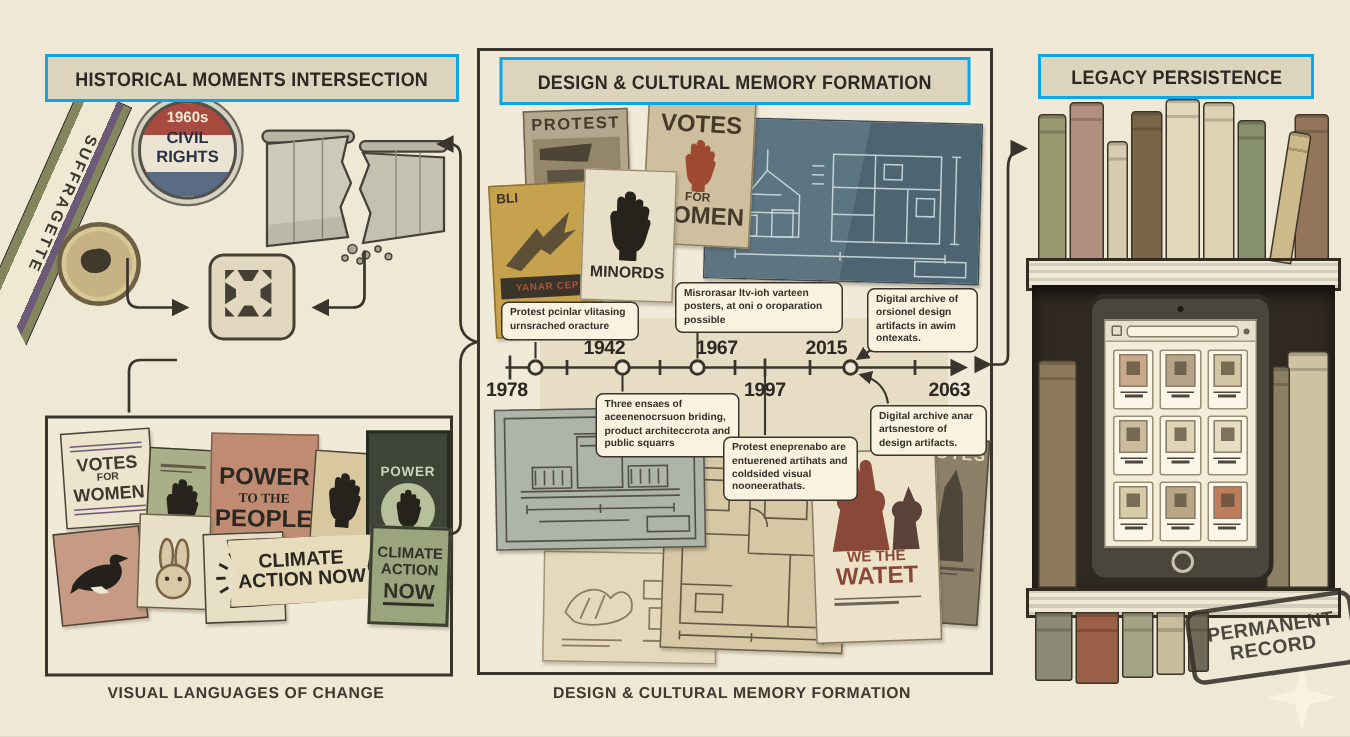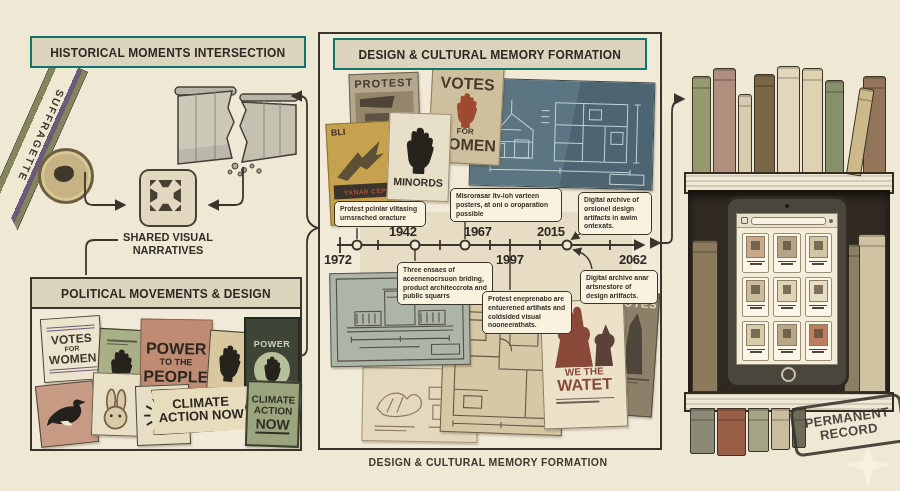--- a/index.html
+++ b/index.html
@@ -1,19 +1,19 @@
 <!DOCTYPE html>
 <html><head>
 <meta charset="utf-8">
 <style>
   html,body{margin:0;padding:0;background:#d8d2c2;}
   #stage{position:relative;width:900px;height:491px;background:#efe8d5;overflow:hidden;
          font-family:"Liberation Sans","DejaVu Sans",sans-serif;color:#3a352c;}
   .abs{position:absolute;}
-  .titlebar{background:#ddd4bd;border:2px solid #0f766e;display:flex;align-items:center;justify-content:center;
+  .titlebar{background:#ddd4bd;border:2px solid #0ea5e9;display:flex;align-items:center;justify-content:center;
             font-weight:bold;font-size:13px;letter-spacing:.2px;color:#2c2822;z-index:4;}
   .cond{display:inline-block;transform:scaleX(.92);white-space:nowrap;}
   .panelbox{border:2px solid #3a352c;background:#f1ead8;z-index:1;}
   .caption{font-weight:bold;font-size:10.5px;letter-spacing:.4px;color:#3f3930;text-align:center;z-index:4;}
   
   .poster{box-shadow:1px 2px 2px rgba(60,50,30,.25);display:flex;flex-direction:column;align-items:center;z-index:2;}
   .fist{display:block;color:#26221c;}
   
   .callout{background:#f8f2df;border:1.5px solid #3a352c;border-radius:5px;padding:3px 5px;
            font-size:6.8px;line-height:1.3;font-weight:600;color:#33302a;z-index:5;}
@@ -58,20 +58,28 @@
        border:1.5px solid #3c382f;clip-path:polygon(0 0,100% 0,100% 100%,50% 91%,0 100%);">
     <div style="position:absolute;left:6px;top:12px;width:20px;height:130px;writing-mode:vertical-rl;
          font-weight:bold;font-size:10.5px;letter-spacing:2px;color:#3c3830;text-align:center;">SUFFRAGETTE</div>
   </div>
 
   <div class="abs" style="left:38px;top:148px;width:50px;height:50px;border-radius:50%;z-index:2;
        background:#c6b283;border:3px solid #6d5f43;box-shadow:inset 0 0 0 3px #d8c795;">
     <div style="position:absolute;left:13px;top:15px;width:20px;height:16px;background:#3f382c;border-radius:45% 45% 55% 55%;transform:rotate(-8deg);"></div>
   </div>
 
+  <div class="abs" style="left:92px;top:67px;width:62px;height:62px;border-radius:50%;z-index:3;
+       background:linear-gradient(#a94a3f 0 34%,#ece4d2 34% 74%,#5a6c84 74% 100%);
+       border:2px solid #55504a;box-shadow:0 0 0 3px #d6d2c2,0 0 0 4.5px #6b665c;
+       display:flex;flex-direction:column;align-items:center;justify-content:flex-start;">
+    <span style="font-weight:bold;font-size:10px;color:#f1e8d4;margin-top:5px;line-height:1;">1960s</span>
+    <span style="font-weight:bold;font-size:11px;color:#273247;line-height:1.15;margin-top:2px;">CIVIL</span>
+    <span style="font-weight:bold;font-size:11px;color:#273247;line-height:1.1;">RIGHTS</span>
+  </div>
 
   <svg class="abs" style="left:172px;top:80px;z-index:2;" width="128" height="98" viewBox="0 0 128 98">
     <rect x="3" y="7" width="61" height="8" rx="4" fill="#b9b5a5" stroke="#45403a" stroke-width="1.5"></rect>
     <path d="M6,16 L60,11 L56,28 L62,42 L55,58 L60,78 L6,84 Z" fill="#cdc9b9" stroke="#45403a" stroke-width="1.5"></path>
     <path d="M24,14 V81 M43,12 V79" stroke="#8f8b7c" stroke-width="1"></path>
     <path d="M6,70 L58,64 L60,78 L6,84 Z" fill="#45403a" opacity=".12"></path>
     <rect x="68" y="14" width="58" height="7" rx="3.5" fill="#b9b5a5" stroke="#45403a" stroke-width="1.5"></rect>
     <path d="M70,22 L124,25 L124,74 L70,82 L75,62 L68,46 L74,30 Z" fill="#c5c1b1" stroke="#45403a" stroke-width="1.5"></path>
     <path d="M92,20 V78 M108,22 V76" stroke="#8f8b7c" stroke-width="1"></path>
     <g fill="#aaa696" stroke="#45403a" stroke-width="1">
@@ -91,29 +99,22 @@
           <polygon points="19,44 35,44 30,36 24,36"></polygon>
         <polygon points="10,19 10,35 18,30 18,24"></polygon>
           <polygon points="44,19 44,35 36,30 36,24"></polygon>
         <polygon points="10,10 17,10 10,17"></polygon>
           <polygon points="44,10 37,10 44,17"></polygon>
         <polygon points="10,44 17,44 10,37"></polygon>
           <polygon points="44,44 37,44 44,37"></polygon>
       </g>
     </svg>
   </div>
-  <div class="abs" style="left:108px;top:231px;width:120px;text-align:center;font-weight:bold;font-size:11px;line-height:1.15;color:#33302a;z-index:4;">
-    <div>SHARED VISUAL</div>
-    <div>NARRATIVES</div>
-  </div>
 
   <div class="abs panelbox" style="left:30px;top:277px;width:268px;height:170px;">
-    <div class="titlebar" style="height:28px;border:none;border-bottom:2px solid #3a352c;">
-      <span class="cond">POLITICAL MOVEMENTS &amp; DESIGN</span>
-    </div>
     <div style="position:relative;width:100%;height:138px;">
 
       <div class="poster" style="position:absolute;left:10px;top:8px;width:58px;height:62px;transform:rotate(-4deg);
            background:#ece4cd;border:1.5px solid #4a4338;justify-content:center;">
         <div style="width:84%;border-top:1.5px solid #6d5a78;border-bottom:1px solid #6d5a78;height:2px;margin-bottom:3px;"></div>
         <span style="font-weight:bold;font-size:12px;color:#3f382c;line-height:1;">VOTES</span>
         <span style="font-weight:bold;font-size:7px;color:#3f382c;line-height:1.2;">FOR</span>
         <span style="font-weight:bold;font-size:12px;color:#3f382c;line-height:1;">WOMEN</span>
         <div style="width:84%;border-top:1px solid #6d5a78;border-bottom:1.5px solid #6d5a78;height:2px;margin-top:3px;"></div>
       </div>
@@ -125,21 +126,21 @@
             <i style="width:70%"></i>
           </div>
         <svg class="fist" width="26" height="38" viewBox="0 0 40 58">
             <use href="#fist"></use>
           </svg>
       </div>
 
       <div class="poster" style="position:absolute;left:108px;top:10px;width:70px;height:86px;transform:rotate(1deg);
            background:#bf8c73;border:1px solid #8a5f4c;justify-content:center;">
         <span style="font-weight:bold;font-size:16px;color:#2b2721;line-height:1;">POWER</span>
-        <span style="font-weight:bold;font-size:9px;color:#2b2721;line-height:1.3;">TO THE</span>
+        <span style="font-weight:bold;font-size:9px;color:#2b2721;line-height:1.3;font-family:Liberation Serif, serif;">TO THE</span>
         <span style="font-weight:bold;font-size:16px;color:#2b2721;line-height:1;">PEOPLE</span>
       </div>
 
       <div class="poster" style="position:absolute;left:176px;top:22px;width:40px;height:62px;transform:rotate(4deg);
            background:#d9c89f;border:1.5px solid #4a4338;justify-content:center;">
         <svg class="fist" width="26" height="40" viewBox="0 0 40 58">
             <use href="#fist"></use>
           </svg>
       </div>
 
@@ -195,20 +196,21 @@
       </div>
 
       <div class="poster" style="position:absolute;left:214px;top:72px;width:50px;height:62px;transform:rotate(2deg);z-index:3;
            background:#9aa57e;border:2px solid #3c4030;justify-content:center;">
         <span style="font-weight:bold;font-size:10px;color:#2e3226;line-height:1.1;">CLIMATE</span>
         <span style="font-weight:bold;font-size:10px;color:#2e3226;line-height:1.1;">ACTION</span>
         <span style="font-weight:bold;font-size:14px;color:#2e3226;line-height:1.15;border-bottom:2px solid #2e3226;">NOW</span>
       </div>
     </div>
   </div>
+  <div class="abs caption" style="left:30px;top:456px;width:268px;">VISUAL LANGUAGES OF CHANGE</div>
 
   <div class="abs panelbox" style="left:318px;top:32px;width:340px;height:414px;">
     <div class="titlebar" style="position:absolute;left:13px;top:4px;right:13px;height:28px;">
       <span class="cond">DESIGN &amp; CULTURAL MEMORY FORMATION</span>
     </div>
 
     <div class="abs" style="left:40px;top:178px;width:272px;height:134px;background:#e6ddc4;z-index:1;"></div>
 
     <div class="poster" style="position:absolute;left:30px;top:39px;width:68px;height:86px;transform:rotate(-2deg);
          background:#b5a78e;border:1px solid #6e6350;padding-top:3px;">
@@ -338,34 +340,37 @@
           <path d="M26,40 v10 M32,40 v10 M38,40 v10 M44,40 v10 M90,40 v10 M96,40 v10 M102,40 v10 M108,40 v10"></path>
           <path d="M16,54 h106 M16,58 h106"></path>
           <path d="M20,66 h98 M20,63 v6 M69,63 v6 M118,63 v6 M28,74 h60"></path>
           <rect x="100" y="72" width="28" height="10"></rect>
         </g>
       </svg>
     </div>
   </div>
   <div class="abs caption" style="left:318px;top:456px;width:340px;">DESIGN &amp; CULTURAL MEMORY FORMATION</div>
 
-  <span class="yr" style="left:324px;top:252px;">1972</span>
+  <span class="yr" style="left:324px;top:252px;">1978</span>
   <span class="yr" style="left:389px;top:224px;">1942</span>
   <span class="yr" style="left:464px;top:224px;">1967</span>
   <span class="yr" style="left:496px;top:252px;">1997</span>
   <span class="yr" style="left:537px;top:224px;">2015</span>
-  <span class="yr" style="left:619px;top:252px;">2062</span>
+  <span class="yr" style="left:619px;top:252px;">2063</span>
 
   <div class="abs callout" style="left:334px;top:201px;width:80px;">Protest pcinlar vlitasing urnsrached oracture</div>
   <div class="abs callout" style="left:450px;top:188px;width:100px;">Misrorasar ltv-ioh varteen posters, at oni o oroparation possible</div>
   <div class="abs callout" style="left:578px;top:192px;width:62px;">Digital archive of orsionel design artifacts in awim ontexats.</div>
   <div class="abs callout" style="left:397px;top:262px;width:84px;">Three ensaes of aceenenocrsuon briding, product architeccrota and public squarrs</div>
   <div class="abs callout" style="left:482px;top:291px;width:78px;">Protest eneprenabo are entuerened artihats and coldsided visual nooneerathats.</div>
   <div class="abs callout" style="left:580px;top:270px;width:66px;">Digital archive anar artsnestore of design artifacts.</div>
 
+  <div class="abs titlebar" style="left:692px;top:36px;width:180px;height:26px;">
+    <span class="cond">LEGACY PERSISTENCE</span>
+  </div>
 
   <div class="abs" style="left:688px;top:64px;width:202px;height:392px;z-index:1;">
 
     <div style="position:absolute;left:0;right:0;top:0;height:110px;display:flex;align-items:flex-end;gap:2px;padding:0 4px;">
       <div class="book" style="width:20px;height:96px;background-color:#97996f;"></div>
       <div class="book" style="width:24px;height:104px;background-color:#b18f7e;"></div>
       <div class="book" style="width:14px;height:78px;background-color:#d8ccb0;"></div>
       <div class="book" style="width:22px;height:98px;background-color:#7b6547;"></div>
       <div class="book" style="width:24px;height:106px;background-color:#e2d7bb;"></div>
       <div class="book" style="width:22px;height:104px;background-color:#ded2b2;"></div>

